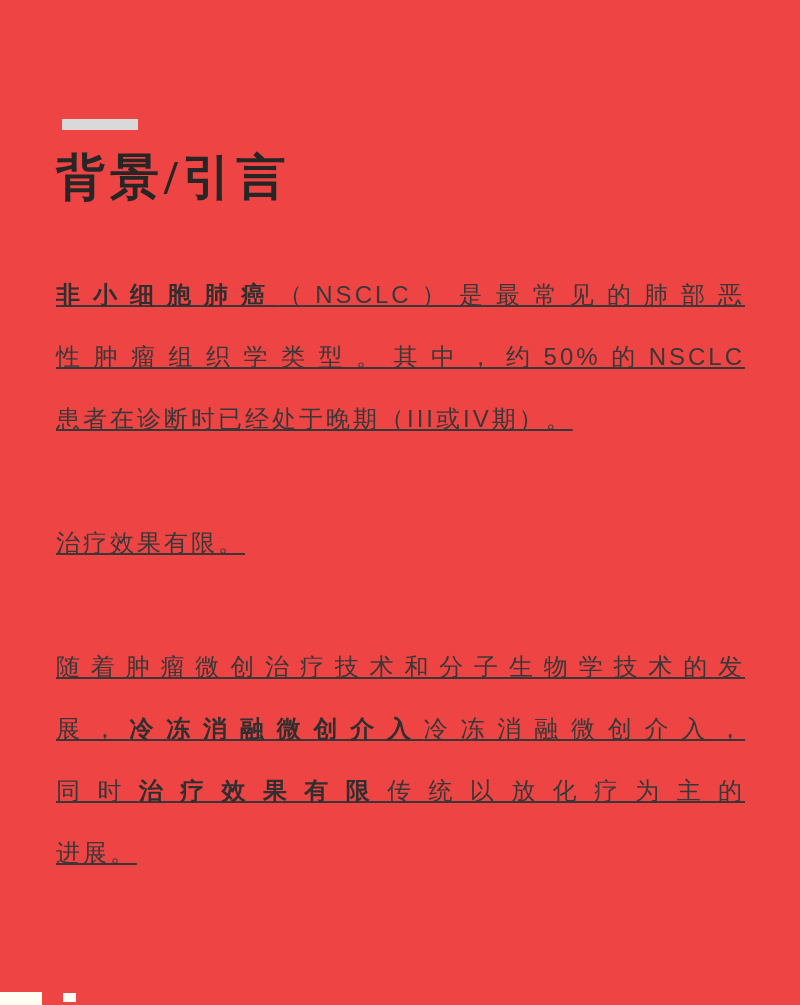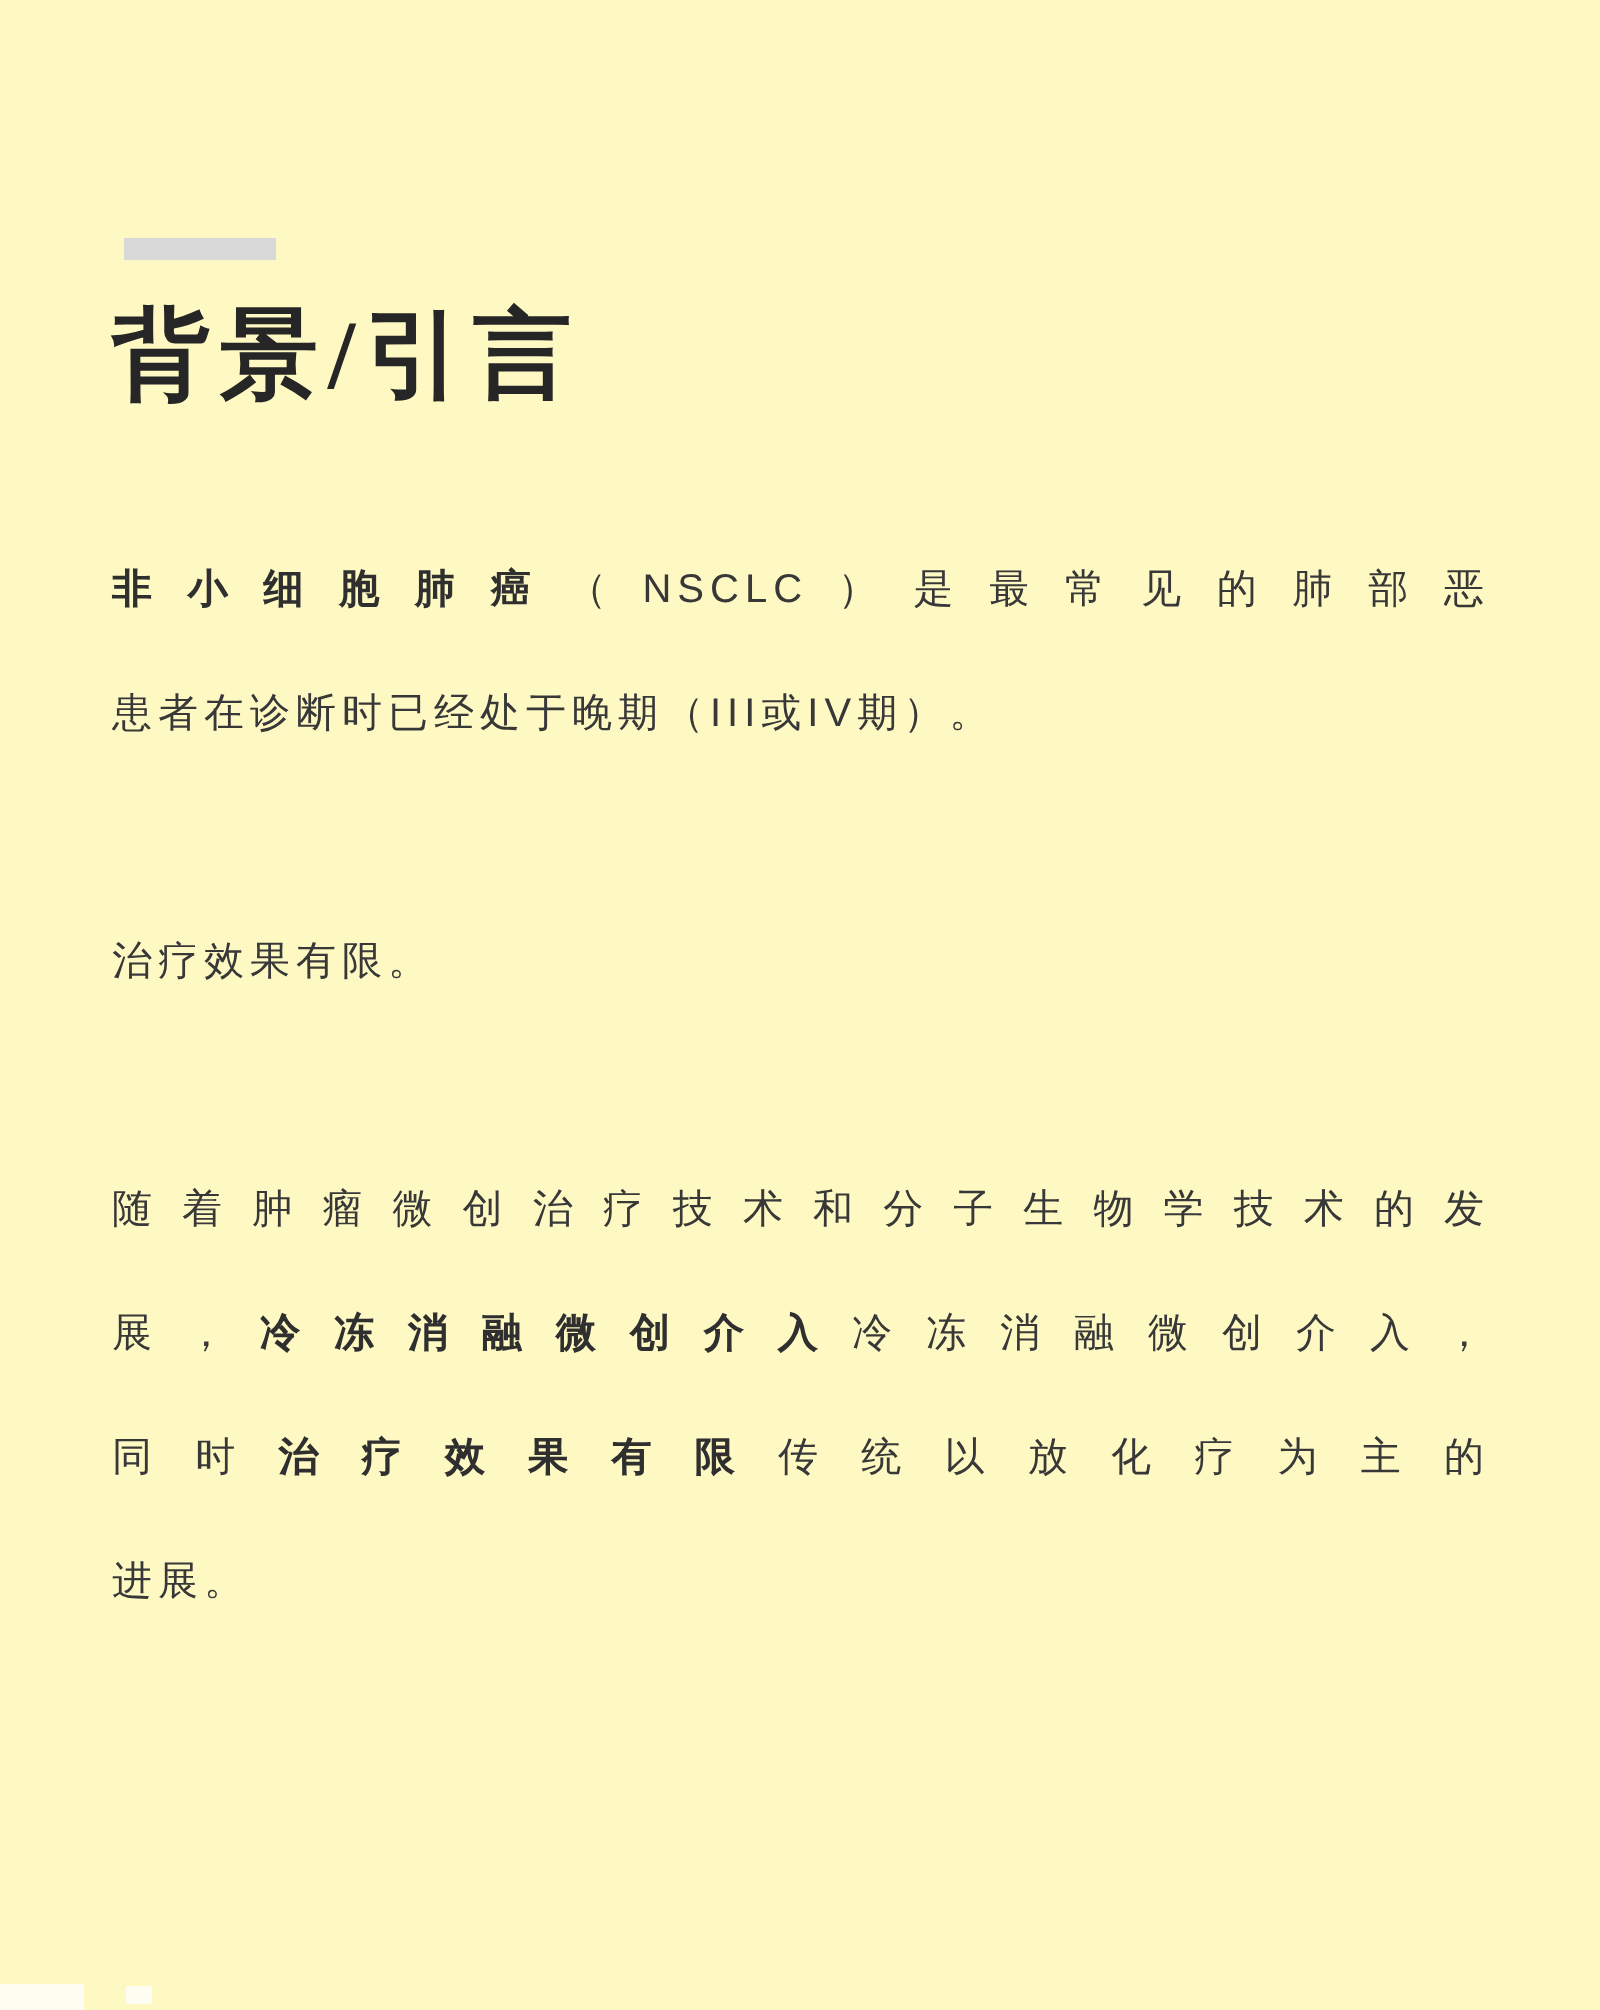--- a/index.html
+++ b/index.html
@@ -4,21 +4,21 @@
 <style>
   html, body {
     margin: 0;
     padding: 0;
     background: #ffffff;
   }
   .page {
     position: relative;
     width: 800px;
     height: 1005px;
-    background: #fef9c3;
+    background: #ef4444;
     overflow: hidden;
     font-family: "Liberation Sans", "DejaVu Sans", sans-serif;
   }
   .accent-bar {
     position: absolute;
     left: 62px;
     top: 119px;
     width: 76px;
     height: 11px;
     background: #d9d9d9;
@@ -39,26 +39,27 @@
   .paragraphs {
     position: absolute;
     left: 56px;
     top: 264px;
     width: 689px;
   }
   .para {
     margin: 0 0 62px 0;
   }
   .line {
-    font-size: 20px;
+    font-size: 24px;
     line-height: 62px;
     color: #383838;
     letter-spacing: 3px;
     text-align: left;
     white-space: normal;
+    text-decoration: underline;
   }
   .line.justify {
     text-align: justify;
     text-align-last: justify;
     text-justify: inter-character;
   }
   .bold {
     font-weight: 700;
     color: #2f2f2f;
   }
@@ -80,20 +81,21 @@
 </style>
 </head>
 <body>
 
 <div class="page">
   <div class="accent-bar" style="background: rgb(217, 217, 217);"></div>
   <h1 class="heading" style="color: rgb(38, 38, 38);">背景/引言</h1>
   <div class="paragraphs">
       <div class="para">
         <div class="line justify" style="color: rgb(56, 56, 56);"><span class="bold">非小细胞肺癌</span><span>（NSCLC）是最常见的肺部恶</span></div>
+        <div class="line justify" style="color: rgb(56, 56, 56);"><span>性肿瘤组织学类型。其中，约50%的NSCLC</span></div>
         <div class="line" style="color: rgb(56, 56, 56);"><span>患者在诊断时已经处于晚期（III或IV期）。</span></div>
       </div>
       <div class="para">
         <div class="line" style="color: rgb(56, 56, 56);"><span>治疗效果有限。</span></div>
       </div>
       <div class="para">
         <div class="line justify" style="color: rgb(56, 56, 56);"><span>随着肿瘤微创治疗技术和分子生物学技术的发</span></div>
         <div class="line justify" style="color: rgb(56, 56, 56);"><span>展，</span><span class="bold">冷冻消融微创介入</span><span>冷冻消融微创介入，</span></div>
         <div class="line justify" style="color: rgb(56, 56, 56);"><span>同时</span><span class="bold">治疗效果有限</span><span>传统以放化疗为主的</span></div>
         <div class="line" style="color: rgb(56, 56, 56);"><span>进展。</span></div>

